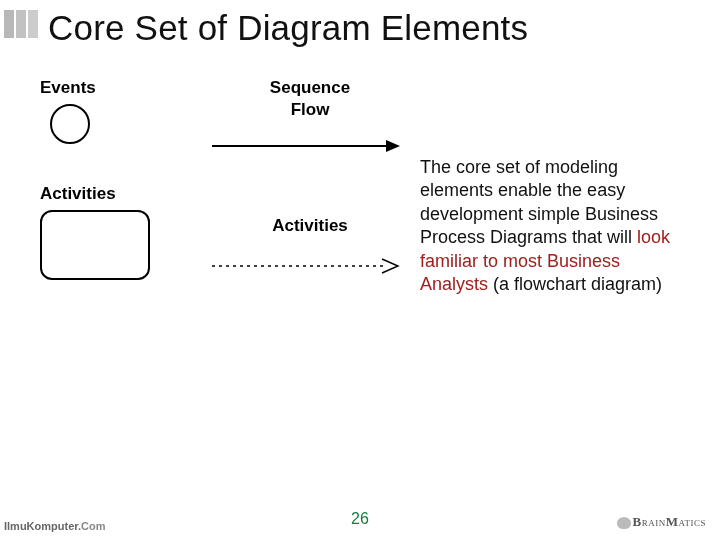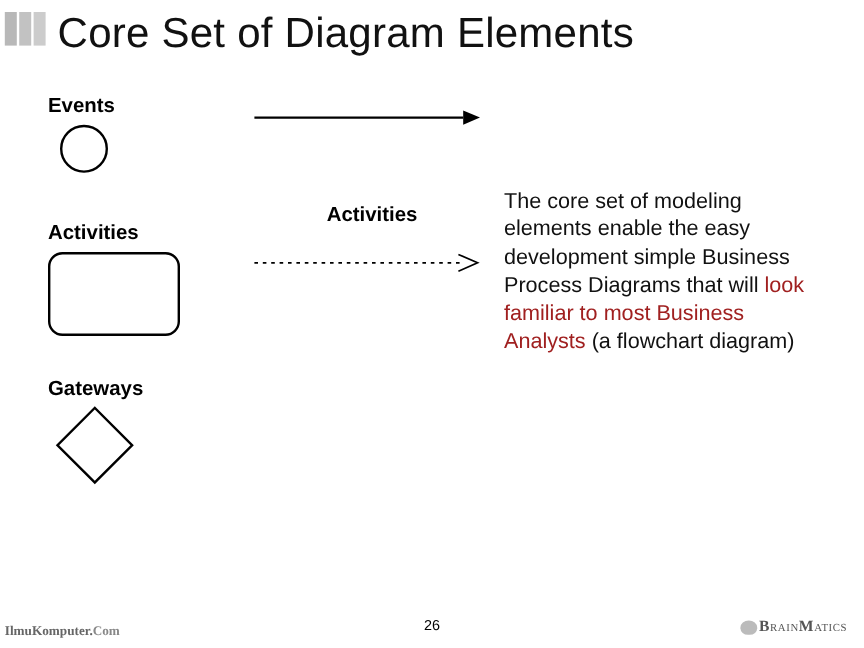--- a/index.html
+++ b/index.html
@@ -99,31 +99,31 @@
     left: 0;
     width: 720px;
     height: 26px;
   }
   .footer-left {
     position: absolute;
     left: 4px;
     bottom: 0;
     font-size: 11px;
     color: #777;
-    font-family: Liberation Serif, serif;
+    font-family: Liberation Sans, sans-serif;
   }
   .footer-left .b { font-weight: bold; color: #666; }
   .footer-left .c { color: #888; font-weight: bold; }
   .page-num {
     position: absolute;
     left: 50%;
     transform: translateX(-50%);
     bottom: 4px;
-    font-size: 12px;
-    color: #000000;
+    font-size: 16px;
+    color: #15803d;
   }
   .footer-right {
     position: absolute;
     right: 14px;
     bottom: 2px;
     font-size: 11px;
     color: #555;
     font-family: Georgia, serif;
     letter-spacing: 0.5px;
   }
@@ -152,28 +152,26 @@
 <div class="content">
   <div class="col left">
     <div class="block">
       <div class="el-label">Events</div>
       <div class="event-circle"></div>
     </div>
     <div class="block" style="margin-top:40px">
       <div class="el-label">Activities</div>
       <div class="activity-rect"></div>
     </div>
-    <div class="block" style="margin-top:34px">
-      <div class="el-label">Gateways</div>
-      <div class="gateway-diamond"></div>
-    </div>
   </div>
 
   <div class="col right">
     <div class="block">
+      <div class="el-label center">Sequence</div>
+      <div class="el-label center" style="margin-top:-4px">Flow</div>
       <svg class="seq-arrow" width="190" height="20" viewBox="0 0 190 20">
         <line x1="2" y1="10" x2="176" y2="10" stroke="#000" stroke-width="2"></line>
         <polygon points="176,4 190,10 176,16" fill="#000"></polygon>
       </svg>
     </div>
     <div class="block" style="margin-top:56px">
       <div class="el-label center">Activities</div>
       <svg class="assoc-arrow" width="190" height="20" viewBox="0 0 190 20" style="margin-top:14px">
         <line x1="2" y1="10" x2="176" y2="10" stroke="#000" stroke-width="1.4" stroke-dasharray="3 4"></line>
         <polyline points="172,3 188,10 172,17" fill="none" stroke="#000" stroke-width="1.4"></polyline>

